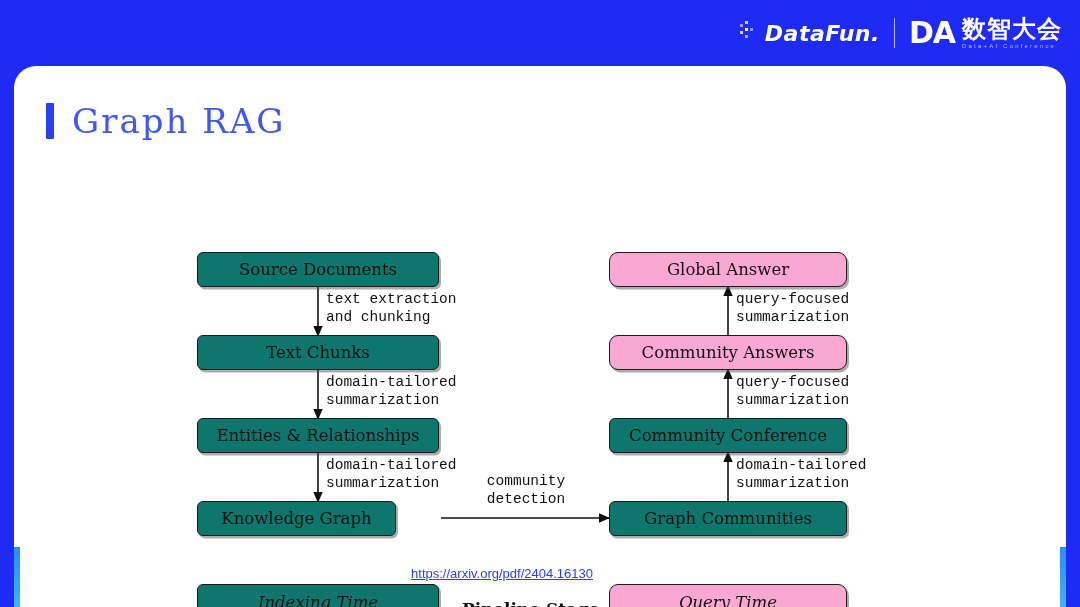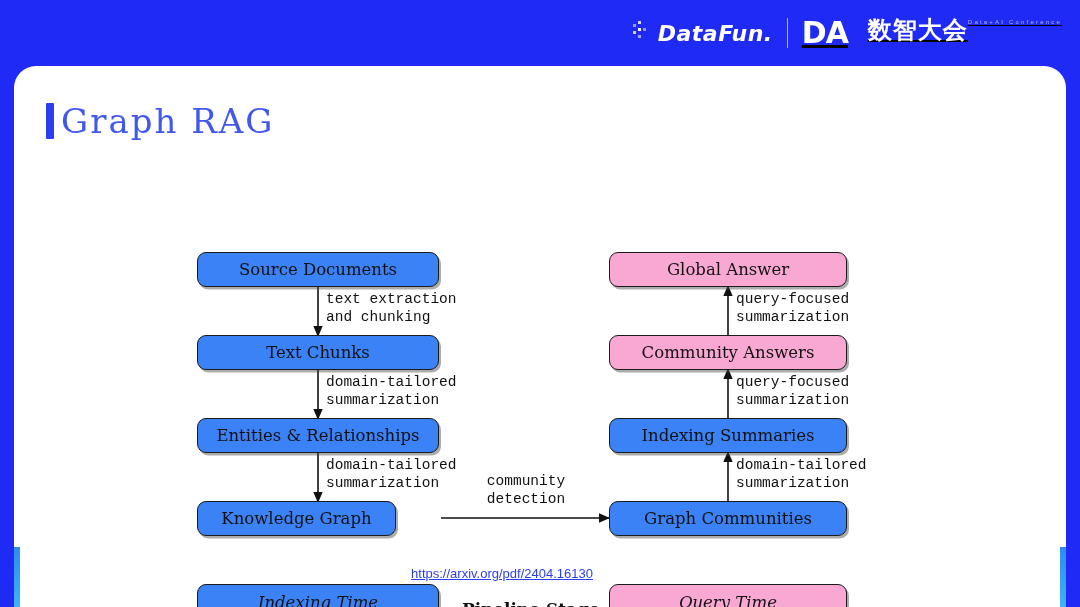--- a/index.html
+++ b/index.html
@@ -48,34 +48,34 @@
     font-family: "DejaVu Sans", sans-serif;
   }
   .logo-divider {
     width: 1px;
     height: 30px;
     background: rgba(255,255,255,0.65);
     margin: 0 14px;
   }
   .logo-da-group {
     display: flex;
-    gap: 20px;
-    text-decoration: underline;
+    align-items: center;
+    gap: 7px;
   }
   .da-mark {
     color: #ffffff;
     font-size: 30px;
     font-weight: bold;
     font-family: "DejaVu Sans", sans-serif;
     letter-spacing: -1px;
     line-height: 1;
   }
   .da-cn-block {
     display: flex;
-    flex-direction: row;
+    flex-direction: column;
     justify-content: center;
   }
   .da-cn {
     color: #ffffff;
     font-size: 24px;
     font-weight: bold;
     line-height: 1.05;
     letter-spacing: 1px;
     font-family: "DejaVu Sans", sans-serif;
   }
@@ -108,21 +108,21 @@
   .edge-strip-left { left: 0; }
   .edge-strip-right { right: 0; }
 
   
   .title-row {
     position: absolute;
     top: 35px;
     left: 32px;
     display: flex;
     align-items: center;
-    gap: 7px;
+    gap: 18px;
   }
   .title-bar {
     width: 8px;
     height: 36px;
     background: #2b3ef0;
     border-radius: 1px;
   }
   .title-text {
     color: #4158ef;
     font-size: 34px;
@@ -145,21 +145,21 @@
     border-radius: 9px;
     display: flex;
     align-items: center;
     justify-content: center;
     font-family: "DejaVu Serif", serif;
     font-size: 16.5px;
     color: #111111;
     box-shadow: 2px 2.5px 0 rgba(70,70,70,0.45);
     white-space: nowrap;
   }
-  .node.lavender { background: #3b82f6; }
+  .node.lavender { background: #0f766e; border-radius: 6px; }
   .node.green    { background: #f9a8d4; }
   .node.italic   { font-style: italic; }
 
   .edge-label {
     position: absolute;
     font-family: Liberation Mono, monospace;
     font-size: 14.5px;
     color: #111111;
     line-height: 1.25;
     white-space: nowrap;
@@ -284,21 +284,21 @@
       <div>detection</div>
     </div>
 
     <div class="node green" style="left:595px; top:76px; width:238px; height:35px;">
       <span>Global Answer</span>
     </div>
     <div class="node green" style="left:595px; top:159px; width:238px; height:35px;">
       <span>Community Answers</span>
     </div>
     <div class="node lavender" style="left:595px; top:242px; width:238px; height:35px;">
-      <span>Indexing Summaries</span>
+      <span>Community Conference</span>
     </div>
     <div class="node lavender" style="left:595px; top:325px; width:238px; height:35px;">
       <span>Graph Communities</span>
     </div>
 
     <div class="edge-label" style="left:722px; top:114px;">
       <div>query-focused</div>
       <div>summarization</div>
     </div>
     <div class="edge-label" style="left:722px; top:197px;">

